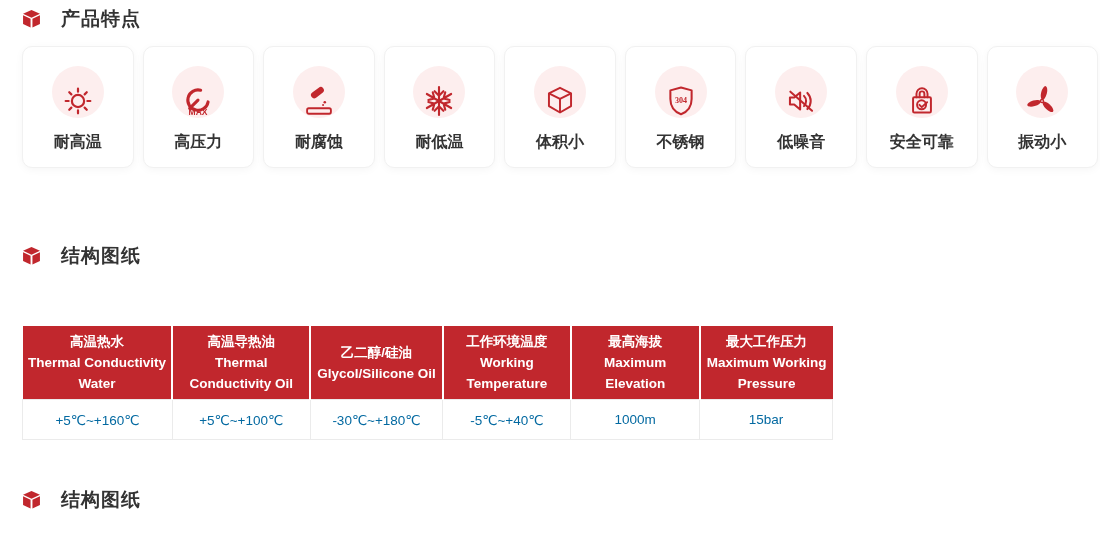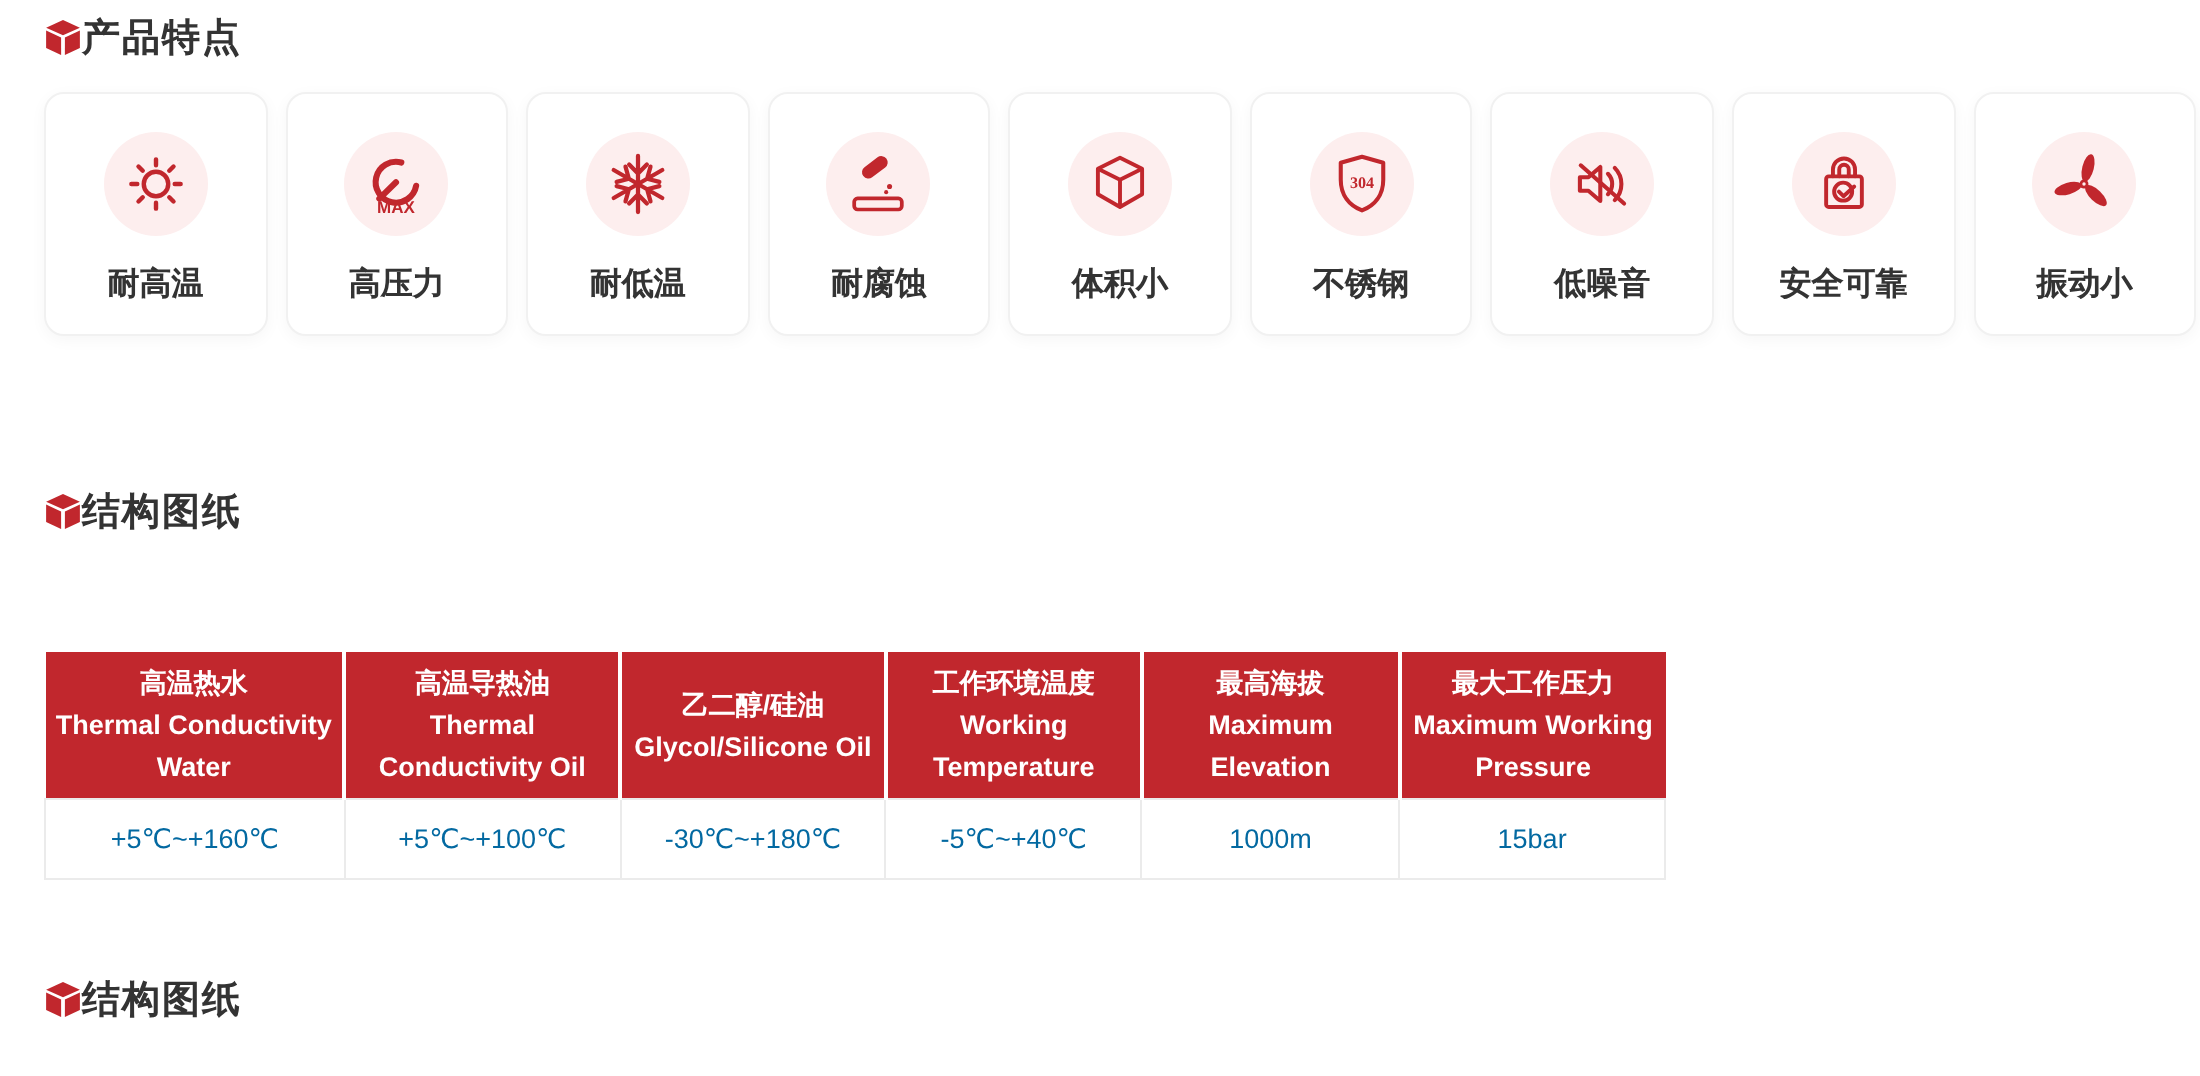--- a/index.html
+++ b/index.html
@@ -5,39 +5,39 @@
   :root { --accent:#c1272d; --icon-bg:#fdeeee; }
   * { box-sizing: border-box; }
   html,body { margin:0; padding:0; }
   body {
     width:1100px; height:538px; background:#ffffff; overflow:hidden;
     font-family:"Liberation Sans","DejaVu Sans",sans-serif; color:#333;
   }
   .page { padding-left:22px; padding-right:2px; }
 
   
-  .sec-head { display:flex; align-items:center; gap:0; }
+  .sec-head { display:flex; align-items:center; gap:20px; }
   .sec-head .cube { width:19px; height:18px; flex:0 0 auto; }
   .sec-title { font-size:19px; font-weight:700; color:#333; letter-spacing:1px; }
   .head-1 { padding-top:6px; }
   .head-2 { margin-top:75px; }
   .head-3 { margin-top:47px; }
 
   
   .cards { display:flex; gap:9px; margin-top:14px; }
   .card {
     flex:1 1 0; height:122px; background:#fff;
     border:1px solid #f1f1f1; border-radius:10px;
     box-shadow:0 2px 8px rgba(0,0,0,0.04);
     display:flex; flex-direction:column; align-items:center;
   }
   .icn {
     width:52px; height:52px; border-radius:50%;
     background:var(--icon-bg); color:var(--accent);
-    margin-top:19px; display:flex; align-items:center; justify-content:center;text-decoration:underline;
+    margin-top:19px; display:flex; align-items:flex-end; justify-content:center;text-decoration:underline;
   }
   .icn svg { width:34px; height:34px; display:block; }
   .card-label { margin-top:14px; font-size:16px; font-weight:600; color:#333; }
 
   
   .app-desc { margin-top:25px; font-size:14px; color:#595959; }
 
   
   .specs { margin-top:57px; width:811px; border-collapse:collapse; table-layout:fixed; }
   .specs th {
@@ -80,49 +80,49 @@
 
     <div class="card">
       <span class="icn">
         <svg viewBox="0 0 40 40" fill="none" stroke="currentColor" stroke-width="3.6" stroke-linecap="round">
           <path d="M15.9 30.3 A12 12 0 1 1 30.9 24.1" transform="rotate(-100 20 19)"></path>
           <path d="M20 19 L10.2 28.6"></path>
           <text x="20" y="37" stroke="none" fill="currentColor" font-size="10" font-weight="bold" text-anchor="middle" font-family="sans-serif">MAX</text>
         </svg>
       </span>
       <span class="card-label">高压力</span>
+    </div>
+
+    <div class="card">
+      <span class="icn">
+        <svg viewBox="0 0 40 40" fill="none" stroke="currentColor" stroke-width="2.2" stroke-linecap="round" stroke-linejoin="round">
+          <rect x="14.5" y="1.5" width="7.5" height="17" rx="3.7" fill="currentColor" stroke="none" transform="rotate(53 18 10)"></rect>
+          <circle cx="26.8" cy="21.5" r="1.5" fill="currentColor" stroke="none"></circle>
+          <circle cx="24.8" cy="24.8" r="1.2" fill="currentColor" stroke="none"></circle>
+          <path d="M8 28.5 L32 28.5 C33.1 28.5 34 29.4 34 30.5 L34 33 C34 34.1 33.1 35 32 35 L8 35 C6.9 35 6 34.1 6 33 L6 30.5 C6 29.4 6.9 28.5 8 28.5 Z"></path>
+        </svg>
+      </span>
+      <span class="card-label">耐腐蚀</span>
     </div>
 
     <div class="card">
       <span class="icn">
         <svg viewBox="0 0 40 40" fill="none" stroke="currentColor" stroke-width="2.5" stroke-linecap="round" stroke-linejoin="round">
           <g>
               <path d="M20 3.5 L20 36.5 M14.8 8.5 L20 13.8 L25.2 8.5 M14.8 31.5 L20 26.2 L25.2 31.5"></path>
             </g>
           <g transform="rotate(60 20 20)">
               <path d="M20 3.5 L20 36.5 M14.8 8.5 L20 13.8 L25.2 8.5 M14.8 31.5 L20 26.2 L25.2 31.5"></path>
             </g>
           <g transform="rotate(120 20 20)">
               <path d="M20 3.5 L20 36.5 M14.8 8.5 L20 13.8 L25.2 8.5 M14.8 31.5 L20 26.2 L25.2 31.5"></path>
             </g>
         </svg>
       </span>
       <span class="card-label">耐低温</span>
-    </div>
-
-    <div class="card">
-      <span class="icn">
-        <svg viewBox="0 0 40 40" fill="none" stroke="currentColor" stroke-width="2.2" stroke-linecap="round" stroke-linejoin="round">
-          <rect x="14.5" y="1.5" width="7.5" height="17" rx="3.7" fill="currentColor" stroke="none" transform="rotate(53 18 10)"></rect>
-          <circle cx="26.8" cy="21.5" r="1.5" fill="currentColor" stroke="none"></circle>
-          <circle cx="24.8" cy="24.8" r="1.2" fill="currentColor" stroke="none"></circle>
-          <path d="M8 28.5 L32 28.5 C33.1 28.5 34 29.4 34 30.5 L34 33 C34 34.1 33.1 35 32 35 L8 35 C6.9 35 6 34.1 6 33 L6 30.5 C6 29.4 6.9 28.5 8 28.5 Z"></path>
-        </svg>
-      </span>
-      <span class="card-label">耐腐蚀</span>
     </div>
 
     <div class="card">
       <span class="icn">
         <svg viewBox="0 0 40 40" fill="none" stroke="currentColor" stroke-width="2.3" stroke-linejoin="round">
           <path d="M20 4.5 L33 11 L33 26 L20 33.5 L7 26 L7 11 Z"></path>
           <path d="M7 11 L20 17.5 L33 11"></path>
           <path d="M20 17.5 L20 33.5"></path>
         </svg>
       </span>

